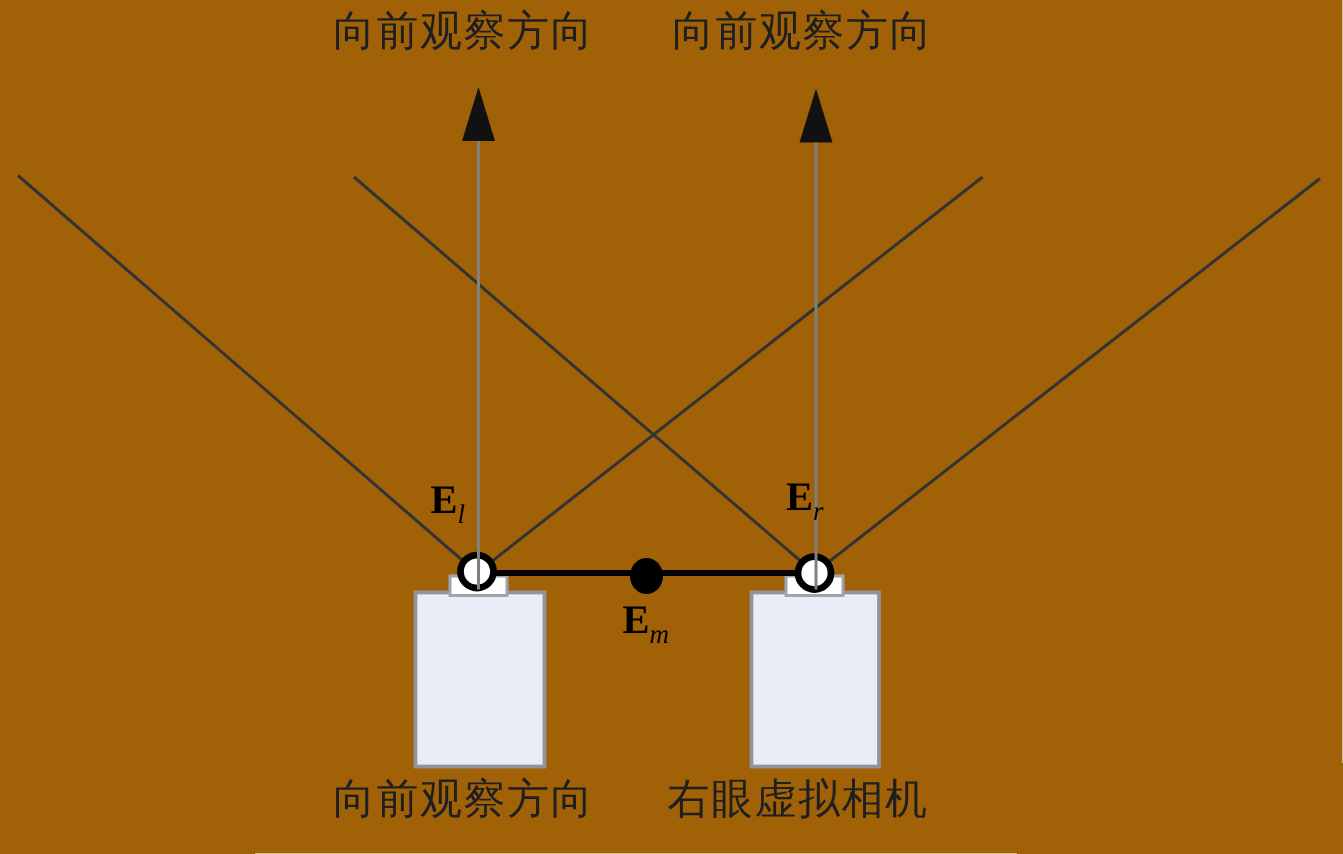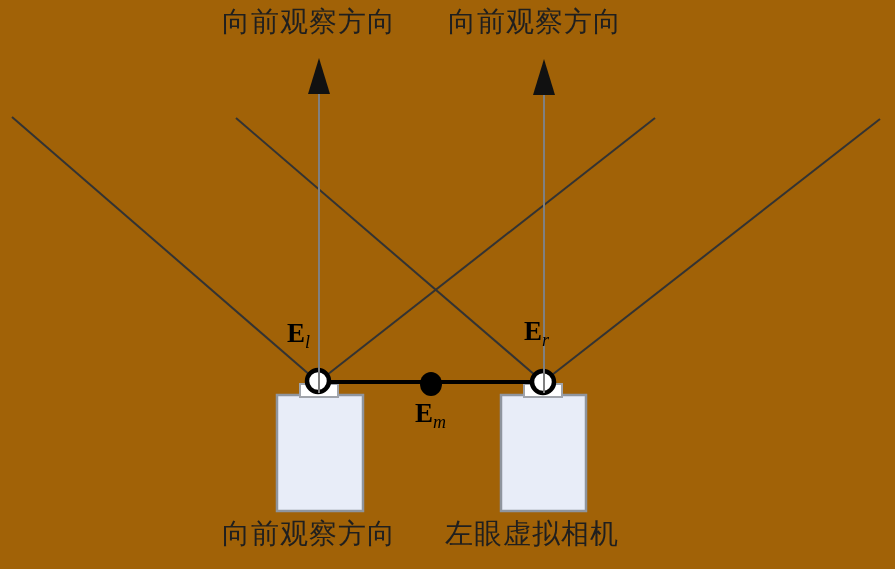--- a/index.html
+++ b/index.html
@@ -59,15 +59,15 @@
   <div class="txt cjk top-label-right">向前观察方向</div>
 
   <div class="txt pt pt-el"><span>E</span><sub>l</sub></div>
 
   <div class="txt pt pt-er"><span>E</span><sub>r</sub></div>
 
   <div class="txt pt pt-em"><span>E</span><sub>m</sub></div>
 
   <div class="txt cjk cam-label-left">向前观察方向</div>
 
-  <div class="txt cjk cam-label-right">左眼虚拟相机</div>
+  <div class="txt cjk cam-label-right">右眼虚拟相机</div>
 
 </div>
 
 </body></html>

